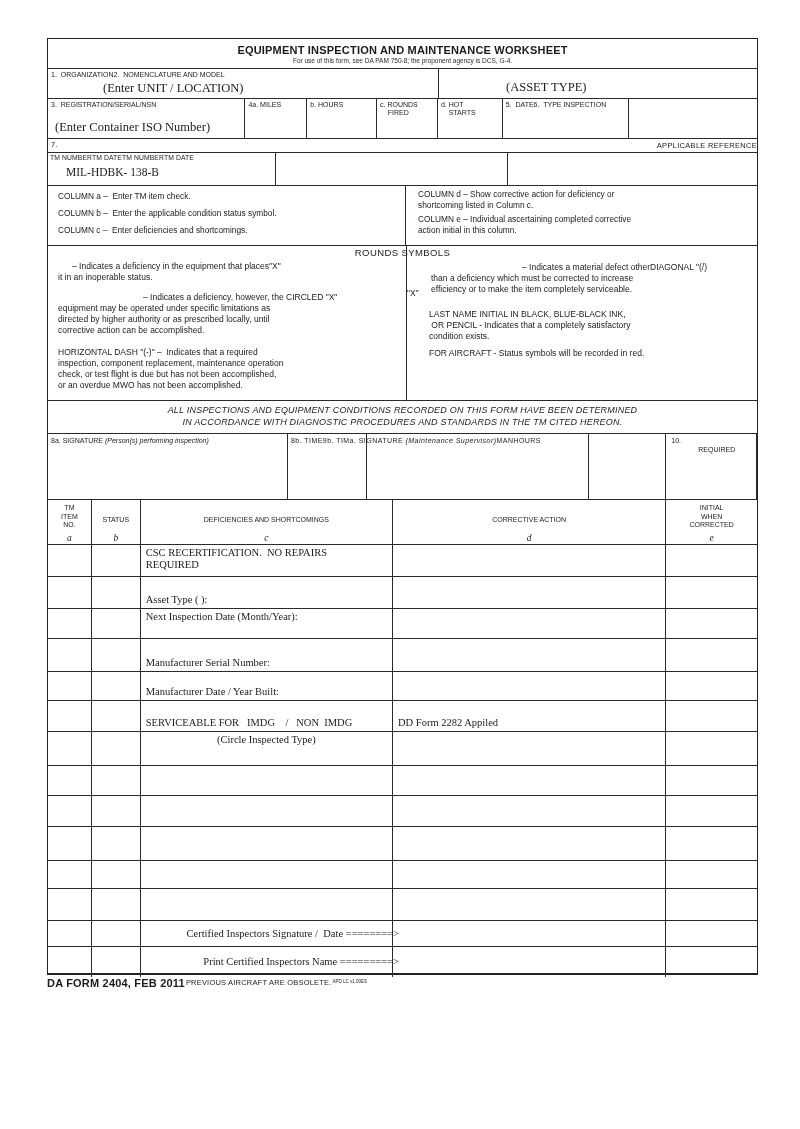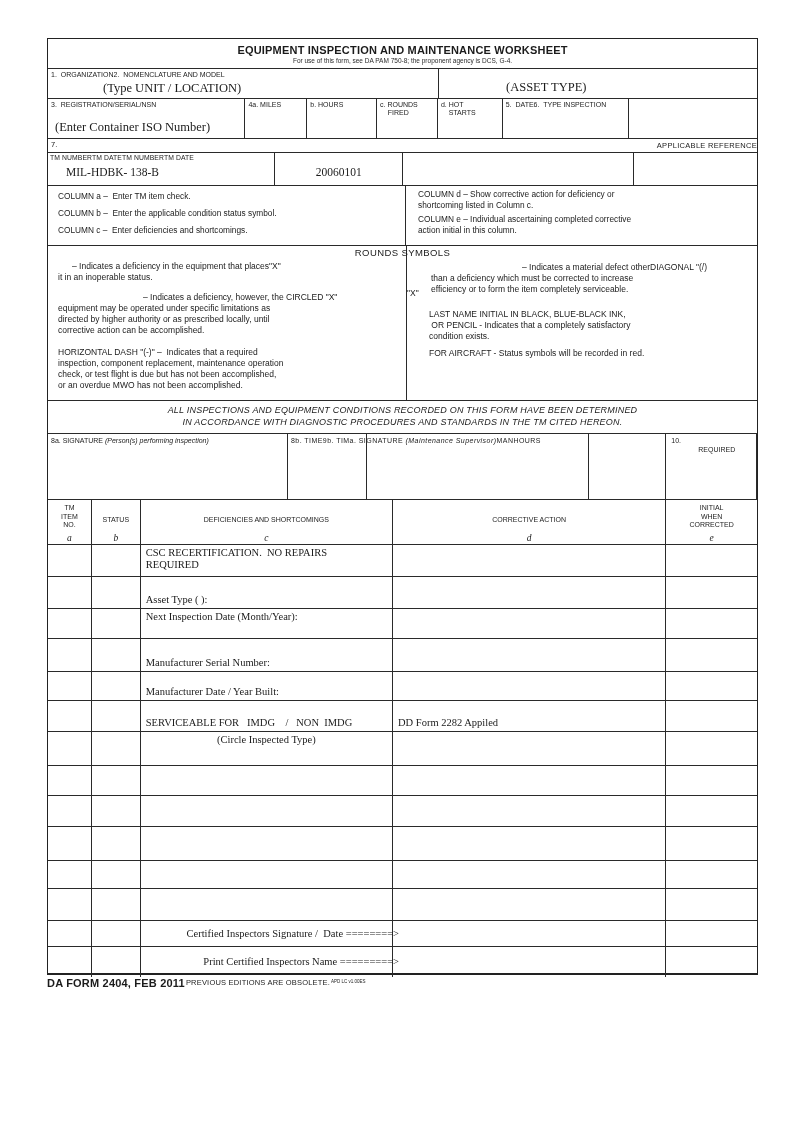--- a/index.html
+++ b/index.html
@@ -124,21 +124,21 @@
 <div class="form">
 
   <div class="sec sec-title">
     <div class="form-title">EQUIPMENT INSPECTION AND MAINTENANCE WORKSHEET</div>
     <div class="form-subtitle">For use of this form, see DA PAM 750-8; the proponent agency is DCS, G-4.</div>
   </div>
 
   <div class="sec sec-row1">
     <div class="r1-left">
       <div class="fld-label">1.  ORGANIZATION2.  NOMENCLATURE AND MODEL</div>
-      <div class="serif-val">(Type UNIT / LOCATION)</div>
+      <div class="serif-val">(Enter UNIT / LOCATION)</div>
     </div>
     <div class="r1-right">
       <div class="serif-val">(ASSET TYPE)</div>
     </div>
   </div>
 
   <div class="sec sec-row3">
     <div class="cell c-reg">
       <div class="fld-label">3.  REGISTRATION/SERIAL/NSN</div>
       <div class="serif-val">(Enter Container ISO Number)</div>
@@ -165,23 +165,20 @@
 
   <div class="sec sec-row7">
     <div class="lbl-7">7.</div>
     <div class="lbl-appref">APPLICABLE REFERENCE</div>
   </div>
 
   <div class="sec sec-tm">
     <div class="cell t-1">
       <div class="tm-head">TM NUMBERTM DATETM NUMBERTM DATE</div>
       <div class="tm-num">MIL-HDBK- 138-B</div>
-    </div>
-    <div class="cell t-2">
-      <div class="tm-date">20060101</div>
     </div>
     <div class="cell t-3"></div>
     <div class="cell t-4"></div>
   </div>
 
   <div class="sec sec-instr">
     <div class="instr-left">
       <div class="instr il-1">COLUMN a –  Enter TM item check.</div>
       <div class="instr il-2">COLUMN b –  Enter the applicable condition status symbol.</div>
       <div class="instr il-3">COLUMN c –  Enter deficiencies and shortcomings.</div>
@@ -203,21 +200,21 @@
 equipment may be operated under specific limitations as
 directed by higher authority or as prescribed locally, until
 corrective action can be accomplished.</div>
     <div class="sym sp-3">HORIZONTAL DASH "(-)" –  Indicates that a required
 inspection, component replacement, maintenance operation
 check, or test flight is due but has not been accomplished,
 or an overdue MWO has not been accomplished.</div>
     <div class="stray-x">"X"</div>
     <div class="sym sq-1">– Indicates a material defect otherDIAGONAL "(/)
 than a deficiency which must be corrected to increase
-efficiency or to form the item completely serviceable.</div>
+efficiency or to make the item completely serviceable.</div>
     <div class="sym sq-2">LAST NAME INITIAL IN BLACK, BLUE-BLACK INK,
  OR PENCIL - Indicates that a completely satisfactory
 condition exists.</div>
     <div class="sym sq-3">FOR AIRCRAFT - Status symbols will be recorded in red.</div>
   </div>
 
   <div class="sec sec-cert">
     <div class="cert-line">ALL INSPECTIONS AND EQUIPMENT CONDITIONS RECORDED ON THIS FORM HAVE BEEN DETERMINED</div>
     <div class="cert-line">IN ACCORDANCE WITH DIAGNOSTIC PROCEDURES AND STANDARDS IN THE TM CITED HEREON.</div>
   </div>
@@ -417,15 +414,15 @@
       <div class="cell tc-d">
           <span></span>
         </div>
       <div class="cell tc-e"></div>
     </div>
   </div>
 </div>
 
 <div class="footer">
   <div class="f-num">DA FORM 2404, FEB 2011</div>
-  <div class="f-obs">PREVIOUS EDITIONS ARE OBSOLETE.</div>
+  <div class="f-obs">PREVIOUS AIRCRAFT ARE OBSOLETE.</div>
   <div class="f-apd">APD LC v1.00ES</div>
 </div>
 
 </body></html>

